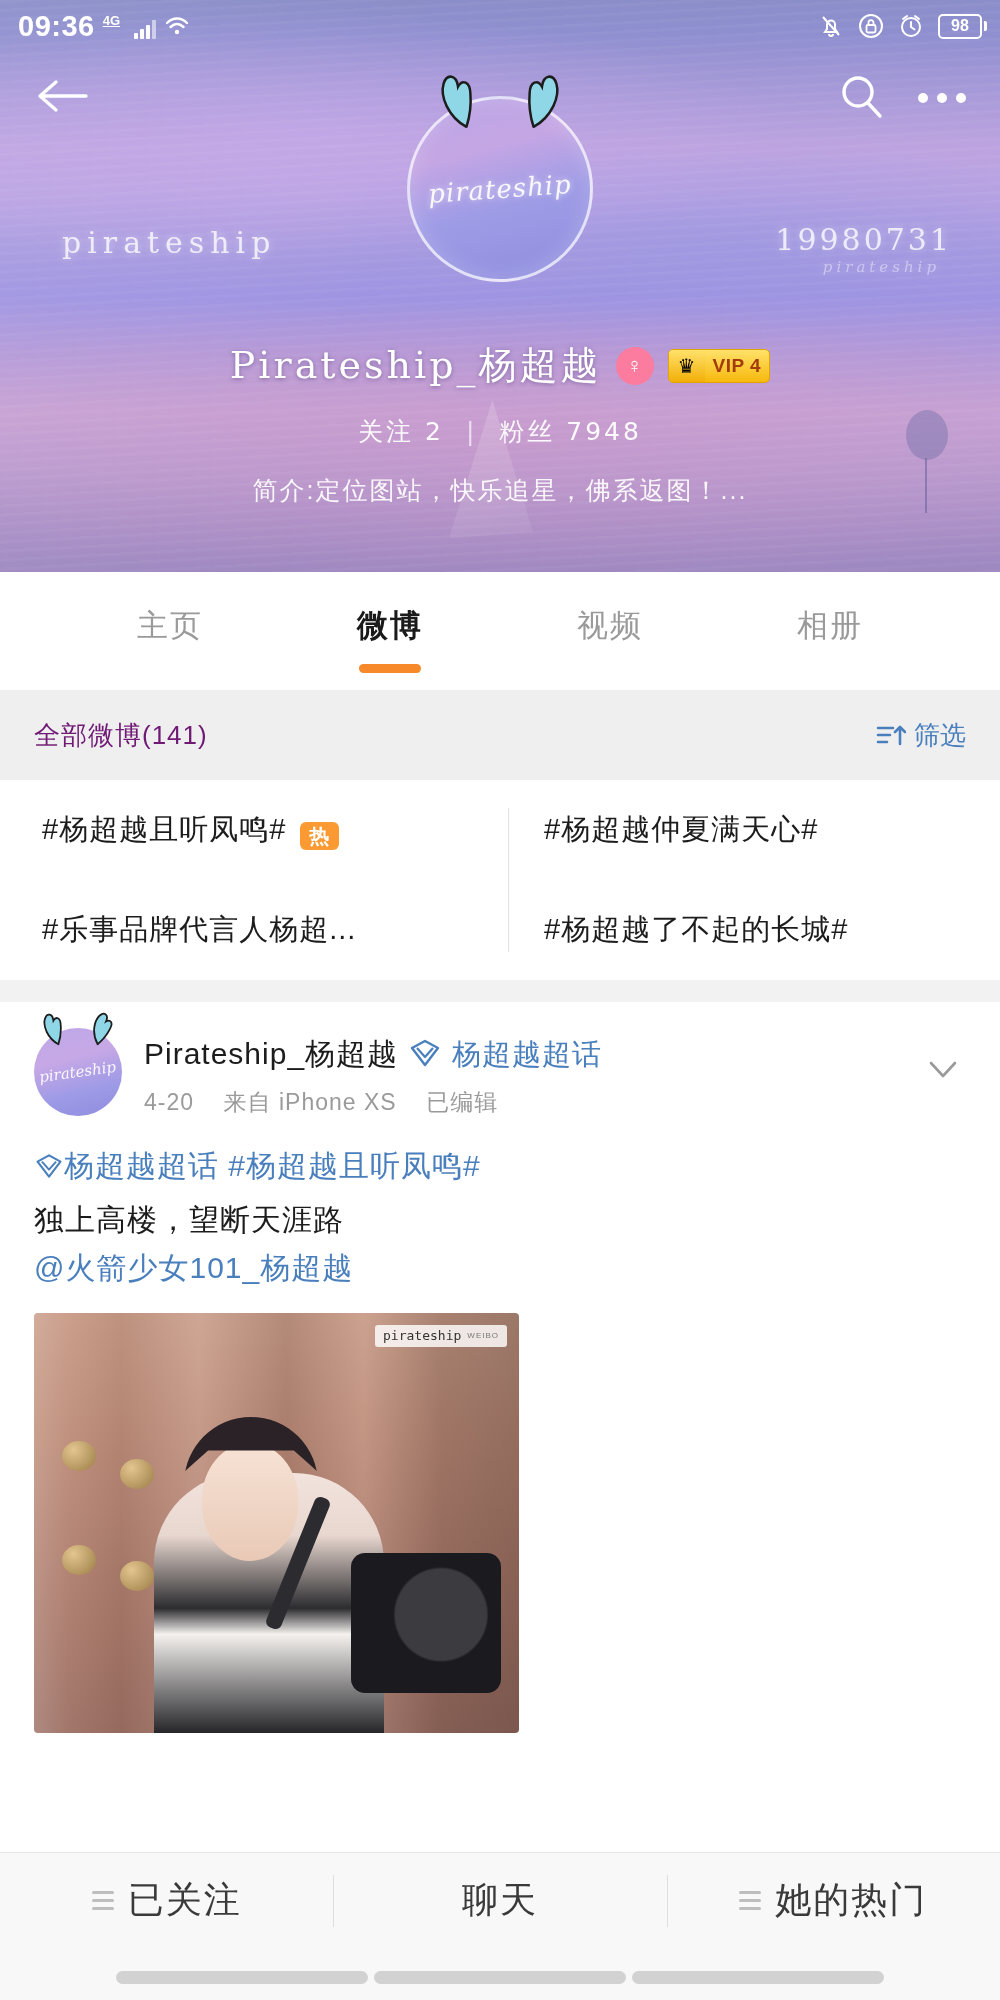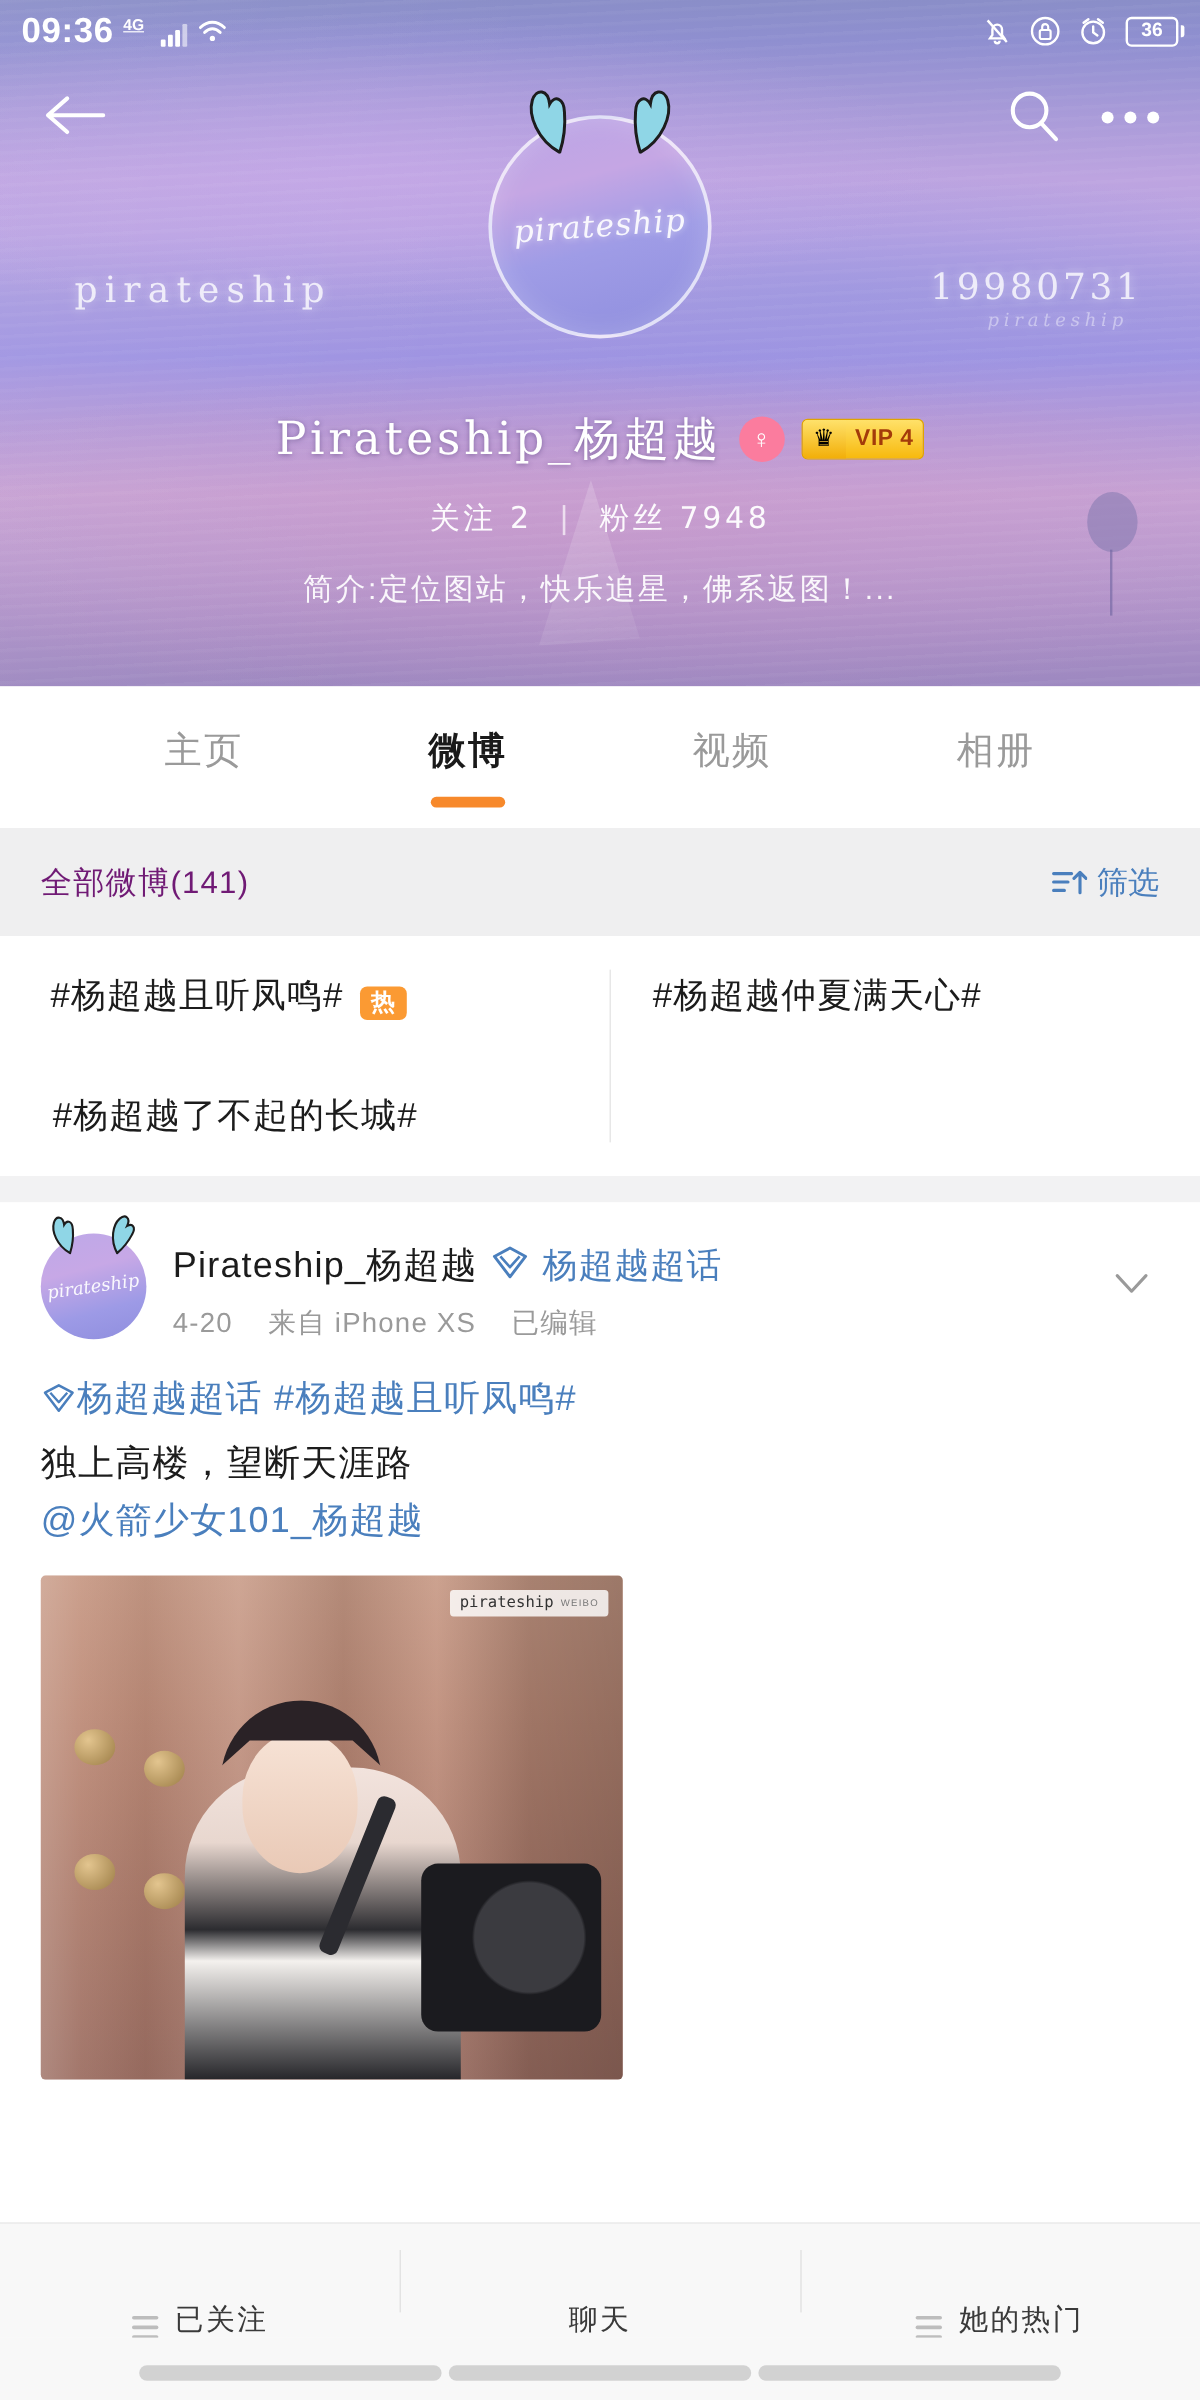--- a/index.html
+++ b/index.html
@@ -311,22 +311,22 @@
   }
   .post-img .wm-sub { font-size: 8px; color: #777; letter-spacing: 1px; }
 
   
   .bottombar {
     position: absolute; bottom: 52px; left: 0; width: 1000px; height: 96px;
     background: #f8f8f8; border-top: 1px solid #e6e6e6;
     display: flex; align-items: center;
   }
   .bb-item {
-    flex: 1; display: flex; align-items: flex-end; justify-content: center; gap: 14px;
-    font-size: 24px; color: #3a3a3a; letter-spacing: 2px; height: 96px;
+    flex: 1; display: flex; align-items: center; justify-content: center; gap: 14px;
+    font-size: 36px; color: #3a3a3a; letter-spacing: 2px; height: 96px;
     position: relative;
   }
   .bb-item + .bb-item:before {
     content: ""; position: absolute; left: 0; top: 22px; width: 1px; height: 52px;
     background: #dedede;
   }
   .hamburger { display: inline-flex; flex-direction: column; gap: 5px; }
   .hamburger i { display: block; width: 22px; height: 3px; background: #bdbdbd; border-radius: 2px; }
 
   .navbar-bottom {
@@ -401,21 +401,21 @@
           </svg>
         </span>
         <span class="sb-icon">
           <svg viewBox="0 0 26 26" width="26" height="26">
             <circle cx="13" cy="14" r="9" stroke="#fff" stroke-width="2" fill="none"></circle>
             <path d="M13 9 v5 l3.5 2.5" stroke="#fff" stroke-width="2" fill="none" stroke-linecap="round"></path>
             <path d="M5 6 L9 3 M21 6 L17 3" stroke="#fff" stroke-width="2" stroke-linecap="round"></path>
           </svg>
         </span>
         <span class="batt-wrap">
-          <span class="battery">36</span>
+          <span class="battery">98</span>
         </span>
       </div>
     </div>
 
     <div class="navrow">
       <span>
         <svg viewBox="0 0 56 40" width="56" height="40">
           <path d="M52 20 H6 M22 6 L6 20 L22 34" stroke="#fff" stroke-width="3.4" fill="none" stroke-linecap="round" stroke-linejoin="round"></path>
         </svg>
       </span>
@@ -480,20 +480,23 @@
     </span>
   </div>
 
   <div class="topics">
     <div class="topic">
       <span>#杨超越且听凤鸣#</span>
       <span class="hot-badge">热</span>
     </div>
     <div class="topic r">
       <span>#杨超越仲夏满天心#</span>
+    </div>
+    <div class="topic">
+      <span>#乐事品牌代言人杨超...</span>
     </div>
     <div class="topic r">
       <span>#杨超越了不起的长城#</span>
     </div>
     <div class="topic-divider"></div>
   </div>
   <div class="gap-strip"></div>
 
   <div class="post">
     <div class="post-head">

